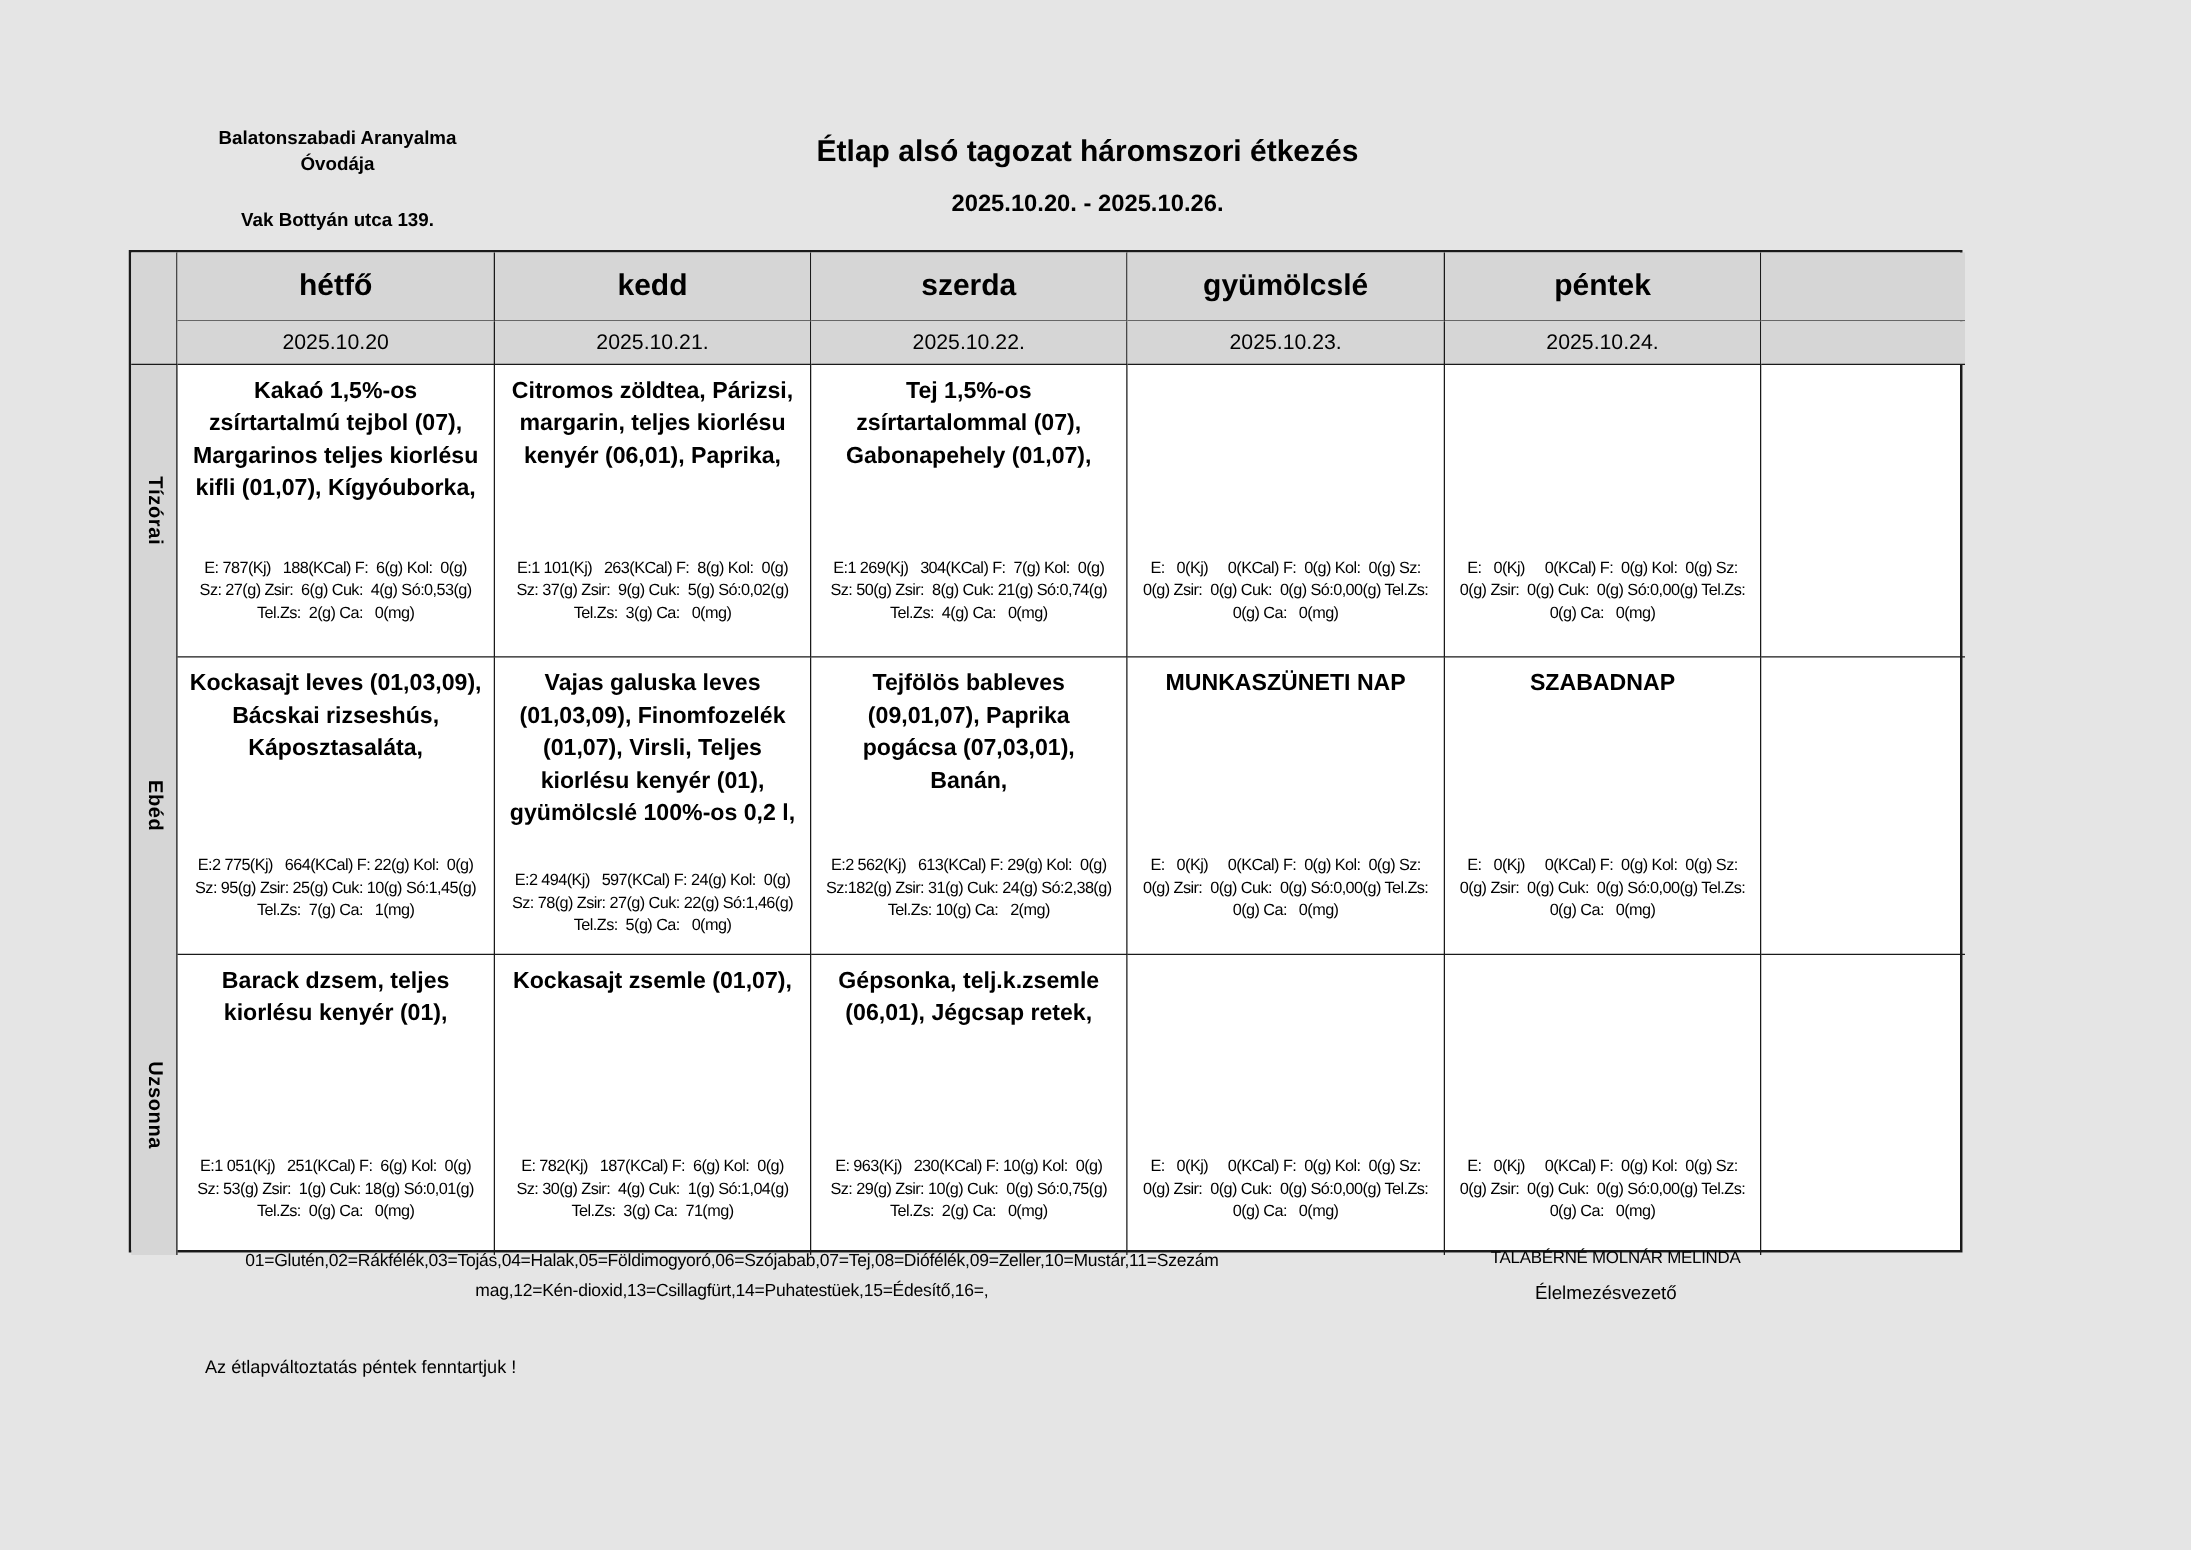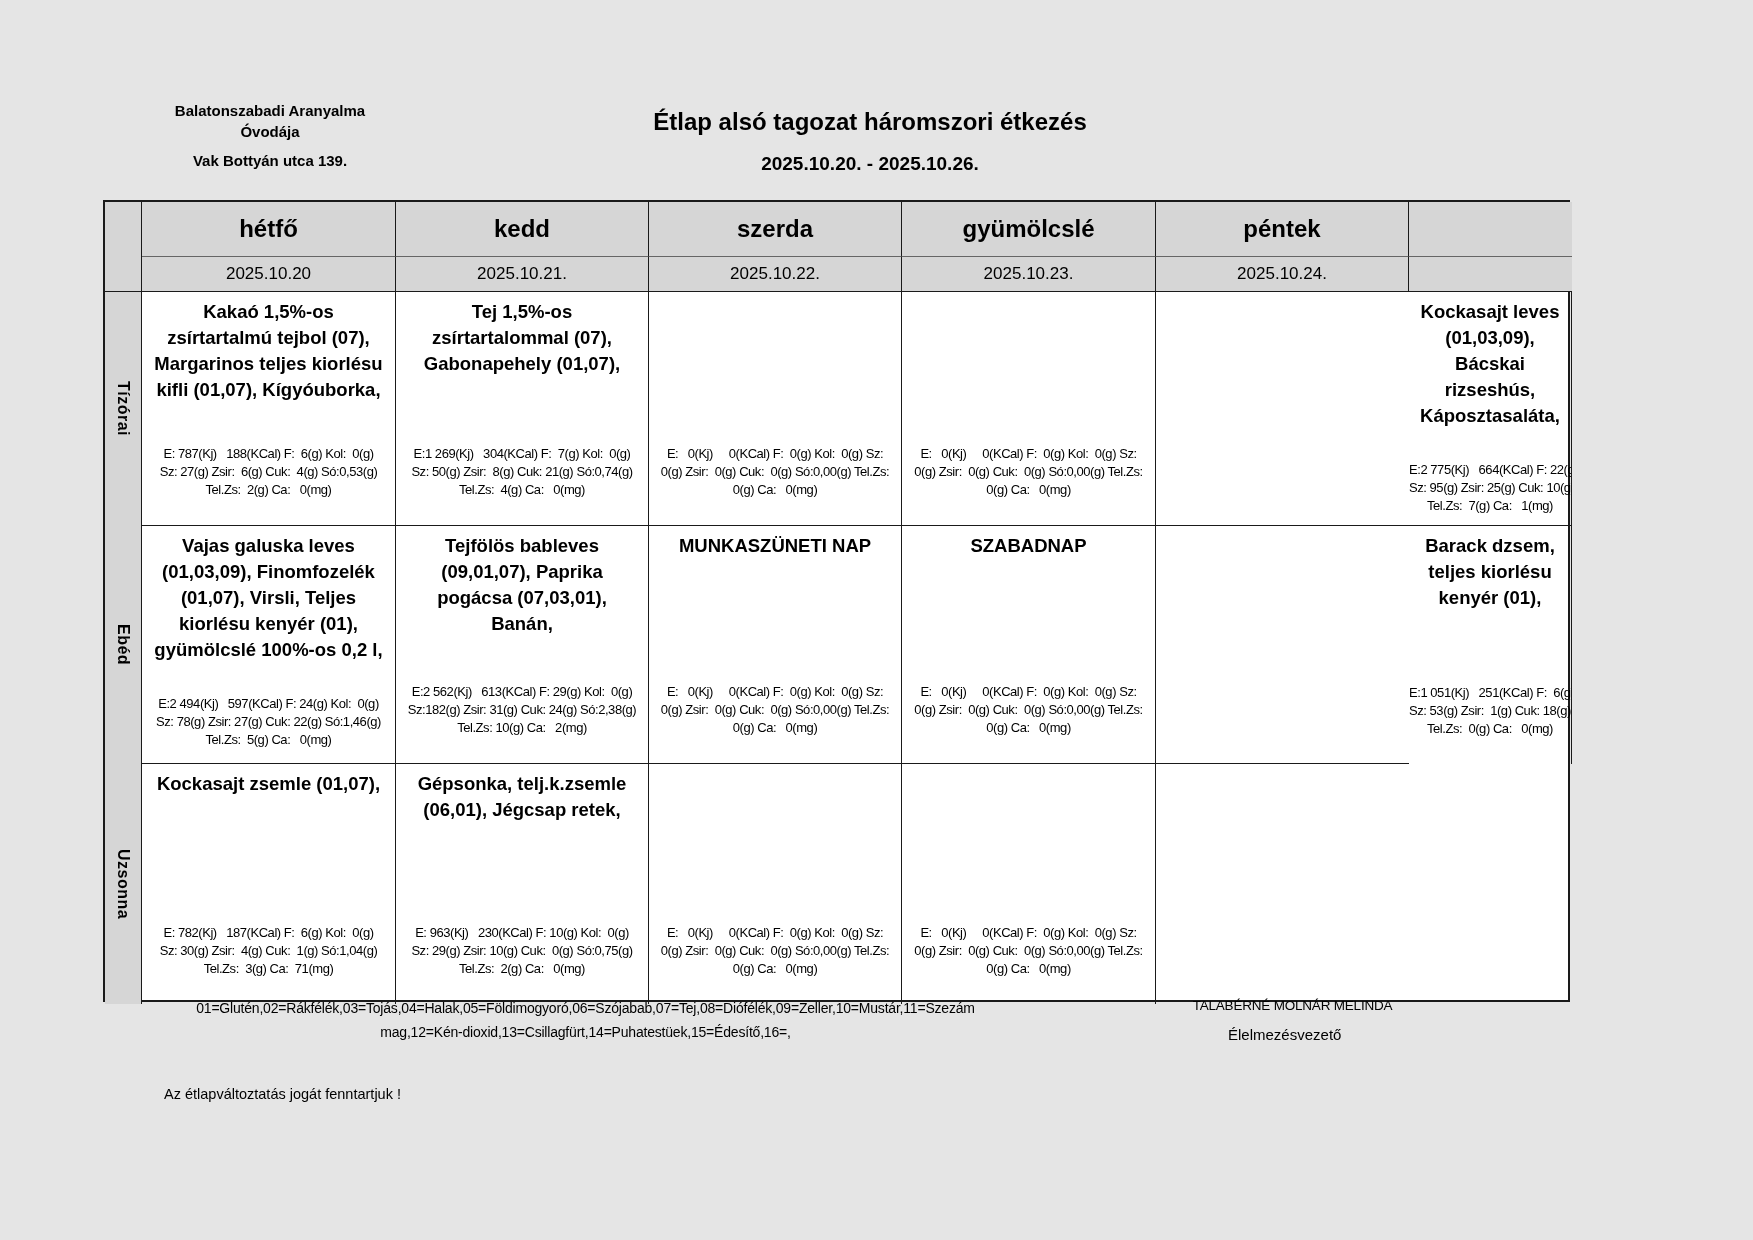--- a/index.html
+++ b/index.html
@@ -2,21 +2,21 @@
 <html><head>
 <meta charset="utf-8">
 <style>
   html,body{margin:0;padding:0;background:#ffffff;}
   body{font-family:"Liberation Sans","DejaVu Sans",sans-serif;color:#000;}
   .page{position:relative;width:1753px;height:1240px;background:#e5e5e5;overflow:hidden;}
 
   
   .org-block{position:absolute;left:130px;top:100px;width:280px;text-align:center;
              font-weight:bold;font-size:15px;line-height:21px;}
-  .org-address{margin-top:8px;}
+  .org-address{margin-top:24px;}
   .title-block{position:absolute;left:480px;top:108px;width:780px;text-align:center;}
   .main-title{font-weight:bold;font-size:24px;line-height:28px;}
   .date-range{font-weight:bold;font-size:19px;margin-top:17px;}
 
   
   .menu-table{position:absolute;left:103px;top:200px;width:1467px;height:802px;
               display:grid;box-sizing:border-box;
               grid-template-columns:37px 254px 253px 253px 254px 253px 163px;
               grid-template-rows:55px 35px 234px 238px 240px;
               border:2px solid #1a1a1a;background:#fff;}
@@ -94,20 +94,26 @@
       </div>
     </div>
 
     <div class="cell body-cell">
       <div class="menu">Kakaó 1,5%-os zsírtartalmú tejbol (07), Margarinos teljes kiorlésu kifli (01,07), Kígyóuborka,</div>
       <div class="nutri">E: 787(Kj)   188(KCal) F:  6(g) Kol:  0(g)
 Sz: 27(g) Zsir:  6(g) Cuk:  4(g) Só:0,53(g)
 Tel.Zs:  2(g) Ca:   0(mg)</div>
     </div>
     <div class="cell body-cell">
+      <div class="menu">Citromos zöldtea, Párizsi, margarin, teljes kiorlésu kenyér (06,01), Paprika,</div>
+      <div class="nutri">E:1 101(Kj)   263(KCal) F:  8(g) Kol:  0(g)
+Sz: 37(g) Zsir:  9(g) Cuk:  5(g) Só:0,02(g)
+Tel.Zs:  3(g) Ca:   0(mg)</div>
+    </div>
+    <div class="cell body-cell">
       <div class="menu">Tej 1,5%-os zsírtartalommal (07), Gabonapehely (01,07),</div>
       <div class="nutri">E:1 269(Kj)   304(KCal) F:  7(g) Kol:  0(g)
 Sz: 50(g) Zsir:  8(g) Cuk: 21(g) Só:0,74(g)
 Tel.Zs:  4(g) Ca:   0(mg)</div>
     </div>
     <div class="cell body-cell">
       <div class="menu"></div>
       <div class="nutri">E:   0(Kj)     0(KCal) F:  0(g) Kol:  0(g) Sz:
 0(g) Zsir:  0(g) Cuk:  0(g) Só:0,00(g) Tel.Zs:
 0(g) Ca:   0(mg)</div>
@@ -191,16 +197,16 @@
     <div class="cell body-cell last-row last-col">
       <div class="menu"></div>
       <div class="nutri"></div>
     </div>
 
   </div>
 
   <div class="legend">01=Glutén,02=Rákfélék,03=Tojás,04=Halak,05=Földimogyoró,06=Szójabab,07=Tej,08=Diófélék,09=Zeller,10=Mustár,11=Szezám
 mag,12=Kén-dioxid,13=Csillagfürt,14=Puhatestüek,15=Édesítő,16=,</div>
   <div class="sig-name">TALABÉRNÉ MOLNÁR MELINDA</div>
-  <div class="disclaimer">Az étlapváltoztatás jogát fenntartjuk !</div>
+  <div class="disclaimer">Az étlapváltoztatás péntek fenntartjuk !</div>
   <div class="sig-role">Élelmezésvezető</div>
 
 </div>
 
 </body></html>

